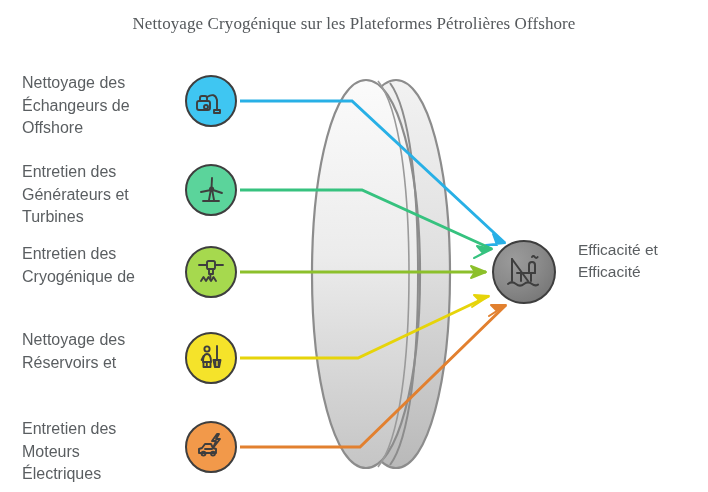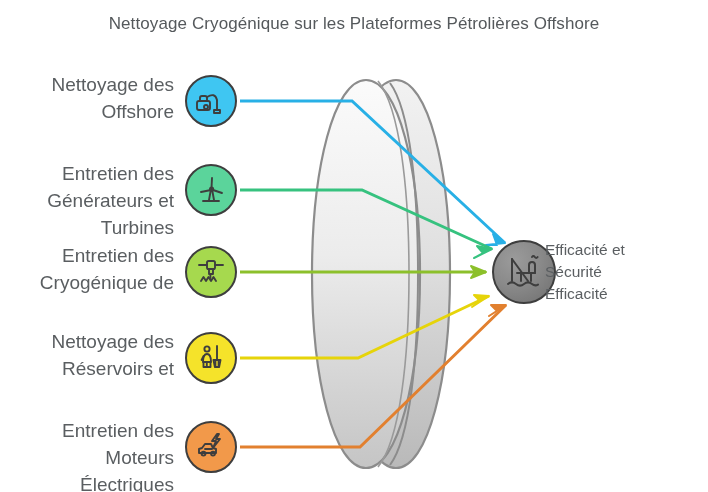--- a/index.html
+++ b/index.html
@@ -24,45 +24,46 @@
   .title {
     position: absolute;
     left: 0;
     top: 14px;
     width: 708px;
     text-align: center;
     font-size: 17px;
     color: #55595c;
     letter-spacing: 0.1px;
     white-space: nowrap;
+    font-family: Liberation Serif, serif;
   }
   svg.wires {
     position: absolute;
     left: 0; top: 0;
     width: 708px;
     height: 492px;
     overflow: visible;
   }
   .node-label-left {
     position: absolute;
-    text-align: right;
-    font-size: 19px;
+    text-align: left;
+    font-size: 16px;
     line-height: 1.42;
     color: #5a5e61;
     width: 152px;
     left: 22px;
   }
   .node-label-right {
     position: absolute;
     text-align: left;
     font-size: 15.5px;
     line-height: 1.42;
     color: #5a5e61;
     width: 130px;
-    left: 545px;
+    left: 578px;
     top: 239px;
   }
   .badge {
     position: absolute;
     width: 52px;
     height: 52px;
     border-radius: 50%;
     border: 2.5px solid #3e3e3e;
     box-sizing: border-box;
     display: flex;
@@ -142,20 +143,21 @@
       <path d="M 489 296 L 474 295 L 480 301 L 472 307 Z" fill="#e6d40a" stroke="#e6d40a" stroke-width="2" stroke-linejoin="round"></path>
     </g>
     <g>
       <path d="M 240 447 L 360 447 L 506 305" fill="none" stroke="#e2802f" stroke-width="3"></path>
       <path d="M 506 305 L 491 305 L 497 311 L 489 316 Z" fill="#e2802f" stroke="#e2802f" stroke-width="2" stroke-linejoin="round"></path>
     </g>
   </svg>
 
   <div class="node-label-left" style="top:72px;">
     <div>Nettoyage des</div>
+    <div>Échangeurs de</div>
     <div>Offshore</div>
   </div>
   <div class="badge" style="left:185px;top:75px;background:#3fc6f2;">
     <svg width="34" height="34" viewBox="0 0 34 34">
       <g fill="none" stroke="#3e3e3e" stroke-width="1.9" stroke-linecap="round" stroke-linejoin="round">
         <path d="M5 17 h9 a2 2 0 0 1 2 2 v5 a2 2 0 0 1 -2 2 h-9 a2 2 0 0 1 -2 -2 v-5 a2 2 0 0 1 2 -2 z"></path>
         <path d="M6 17 v-3 a2 2 0 0 1 2 -2 h3 a2 2 0 0 1 2 2 v3"></path>
         <circle cx="12" cy="23" r="2"></circle>
         <path d="M13 13 q8 -5 10 3 v10"></path>
         <path d="M20 26 h6 v3 h-6 z"></path>
@@ -243,17 +245,16 @@
         <path d="M18 22 v8 M28 22 v8"></path>
         <path d="M26 22 v-8 a3 3 0 0 1 6 0 v8"></path>
         <path d="M29 6 q1.4 -2 2.8 0 q1.4 2 2.8 0"></path>
         <path d="M5 33 q4 -3.2 8 0 q4 3.2 8 0 q4 -3.2 8 0 q3 2.4 6 0.6"></path>
       </g>
     </svg>
   </div>
 
   <div class="node-label-right">
     <div>Efficacité et</div>
-    <div>Sécurité</div>
     <div>Efficacité</div>
   </div>
 
 </div>
 
 </body></html>

